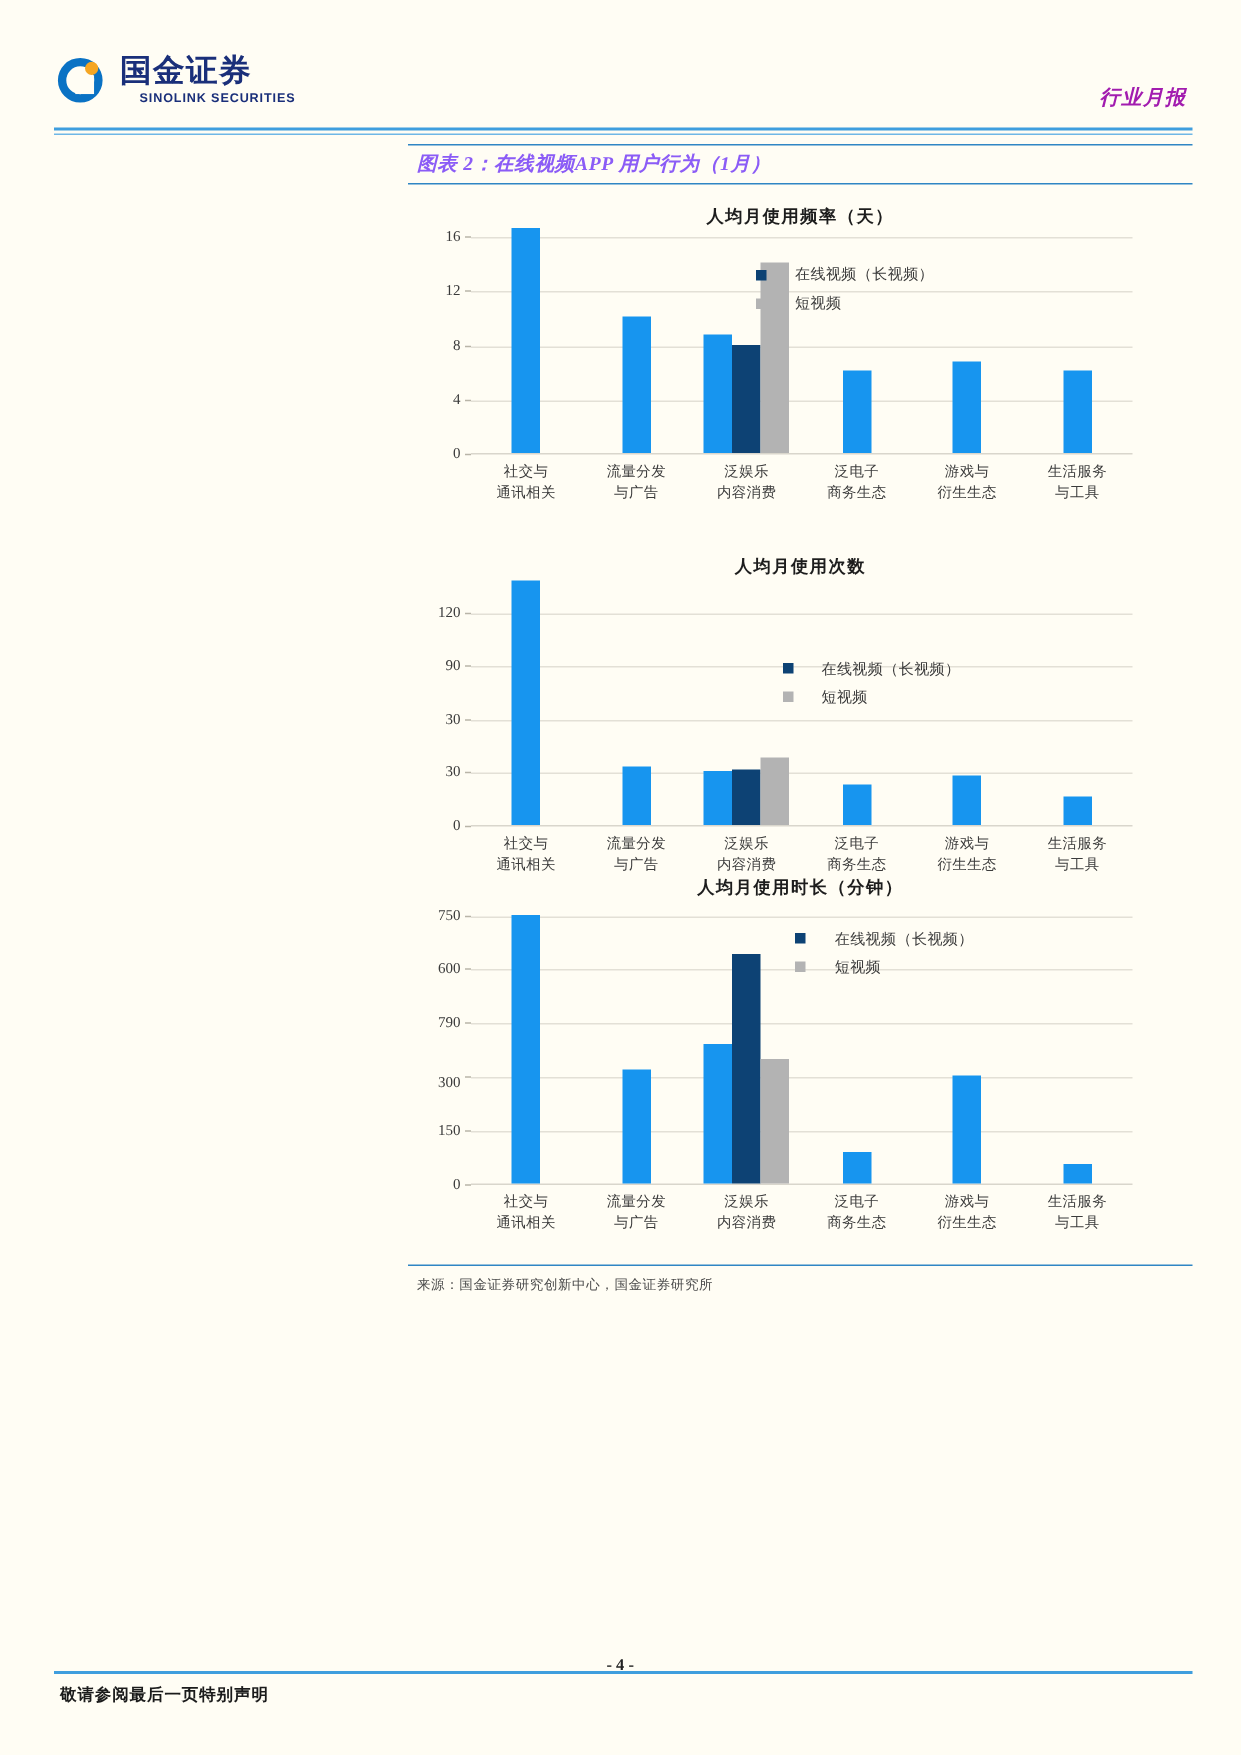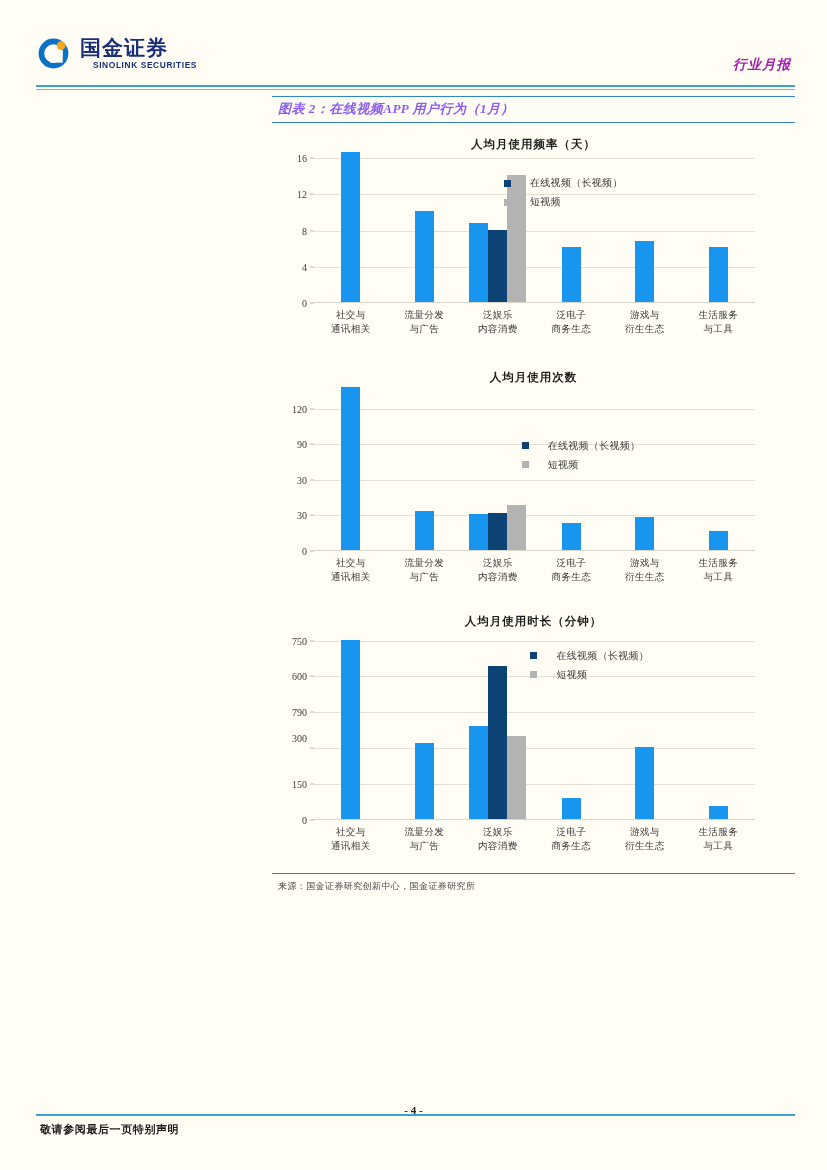--- a/index.html
+++ b/index.html
@@ -409,30 +409,30 @@
             <div>游戏与</div>
             <div>衍生生态</div>
           </div>
           <div class="xlabel">
             <div>生活服务</div>
             <div>与工具</div>
           </div>
         </div>
     </div>
 
-    <div class="chart" style="margin-top:30px">
+    <div class="chart" style="">
       <div class="chart-title">人均月使用时长（分钟）</div>
       <div class="plot" style="height:185px">
           <div class="ytick" style="top: 185px;">0</div>
           <div class="ytick-mark" style="top: 185px;"></div>
           <div class="gridline" style="top: 149.194px;"></div>
           <div class="ytick" style="top: 149.194px;">150</div>
           <div class="ytick-mark" style="top: 149.194px;"></div>
           <div class="gridline" style="top: 113.387px;"></div>
-          <div class="ytick" style="top: 103px; text-align: center;">300</div>
+          <div class="ytick" style="top: 117px; text-align: center;">300</div>
           <div class="ytick-mark" style="top: 113.387px;"></div>
           <div class="gridline" style="top: 77.5806px;"></div>
           <div class="ytick" style="top: 77.5806px;">790</div>
           <div class="ytick-mark" style="top: 77.5806px;"></div>
           <div class="gridline" style="top: 41.7742px;"></div>
           <div class="ytick" style="top: 41.7742px;">600</div>
           <div class="ytick-mark" style="top: 41.7742px;"></div>
           <div class="gridline" style="top: 5.96774px;"></div>
           <div class="ytick" style="top: 5.96774px;">750</div>
           <div class="ytick-mark" style="top: 5.96774px;"></div>

